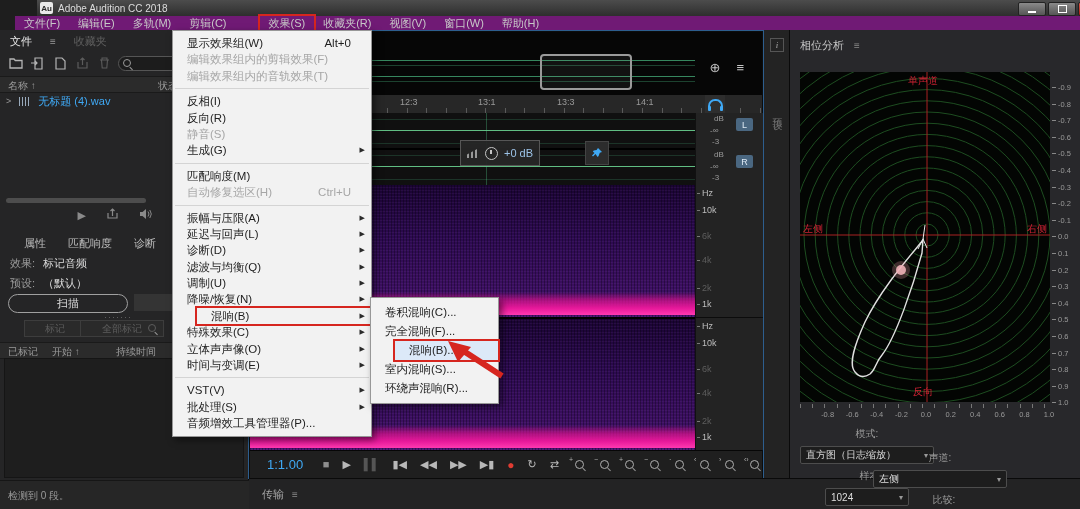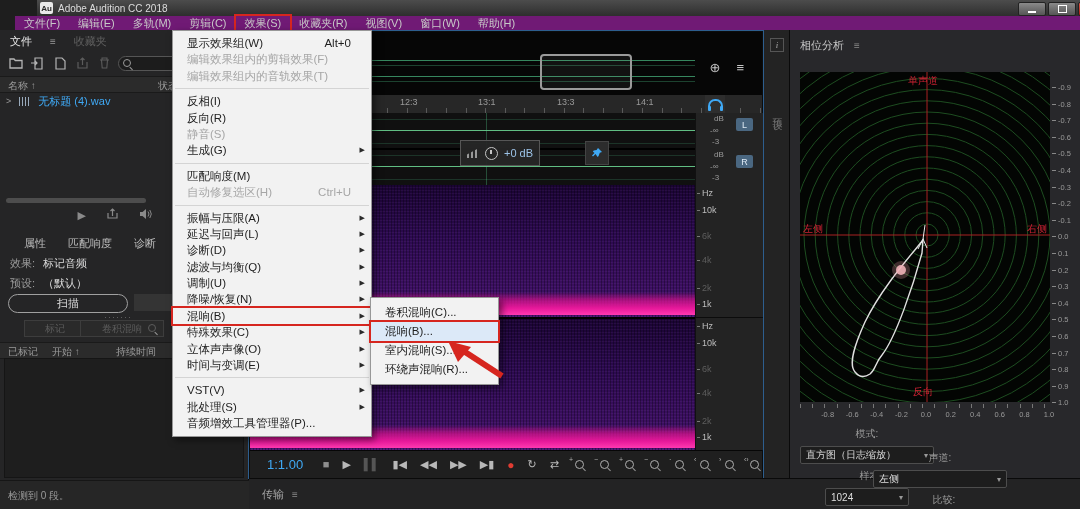--- a/index.html
+++ b/index.html
@@ -17,21 +17,21 @@
   .winbtn{width:26px;height:12px;border:1px solid #222;border-radius:2px;background:linear-gradient(#8a8a8a,#555);
           display:flex;align-items:center;justify-content:center;color:#fff;font-size:9px;line-height:1;}
   .winbtn.close{background:linear-gradient(#e0574a,#a42315);width:34px;}
   .glyph-min{width:8px;height:2px;background:#fff;margin-top:5px;}
   .glyph-restore{width:7px;height:6px;border:1px solid #fff;}
 
   
   .menubar{left:15px;top:16px;width:1080px;height:14px;background:#701a75;display:flex;align-items:center;
            font-size:11px;color:#c8c8c8;border-bottom:1px solid #191919;}
   .mb-item{padding:0 9px;height:14px;line-height:14px;}
-  .red-boxed{outline:2px solid #d6261f;outline-offset:0;}
+  .red-boxed{outline:2px solid #d6261f;outline-offset:0;margin-left:24px;}
 
   
   .panel{background:#252526;}
   .ptab{font-size:11px;color:#bdbdbd;}
   .dim{color:#5f5f5f;}
   .chev{font-size:8px;color:#999;}
 
   
   .files{left:0;top:30px;width:248px;height:200px;border-right:1px solid #0a0a0a;border-bottom:1px solid #0a0a0a;}
   .ftabs{position:absolute;left:0;top:2px;width:100%;height:18px;display:flex;gap:18px;padding-left:10px;align-items:center;}
@@ -256,21 +256,21 @@
     </div>
     <div class="drow" style="top:46px">
       <span>预设:</span>
       <span class="dval">（默认）</span>
       <span class="chev" style="position:absolute;left:220px">▾</span>
     </div>
     <div class="scanbtn">扫描</div>
     <div class="setbtn">设置</div>
     <div class="dotgrip">·······</div>
     <div class="dbtn" style="position:absolute;left:8px;top:90px;width:44px">标记</div>
-    <div class="dbtn" style="position:absolute;left:64px;top:90px;width:66px">卷积混响</div>
+    <div class="dbtn" style="position:absolute;left:64px;top:90px;width:66px">全部标记</div>
     <span class="mag" style="position:absolute;left:148px;top:94px;border-color:#5c5c5c"></span>
     <div class="dheads">
       <span style="position:absolute;left:8px;top:2px">已标记</span>
       <span style="position:absolute;left:52px;top:2px"><span>开始</span> <span>↑</span></span>
       <span style="position:absolute;left:116px;top:2px">持续时间</span>
     </div>
     <div class="dlist"></div>
     <div class="dstatus">检测到 0 段。</div>
   </div>
 
@@ -615,20 +615,23 @@
       </div>
       <div class="menu-item">
         <span>音频增效工具管理器(P)...</span>
       </div>
     </div>
 
   <div class="abs submenu" id="reverb-submenu">
       <div class="menu-item">
         <span>卷积混响(C)...</span>
       </div>
+      <div class="menu-item">
+        <span>完全混响(F)...</span>
+      </div>
       <div class="menu-item hl red-boxed">
         <span>混响(B)...</span>
       </div>
       <div class="menu-item">
         <span>室内混响(S)...</span>
       </div>
       <div class="menu-item">
         <span>环绕声混响(R)...</span>
       </div>
     </div>

